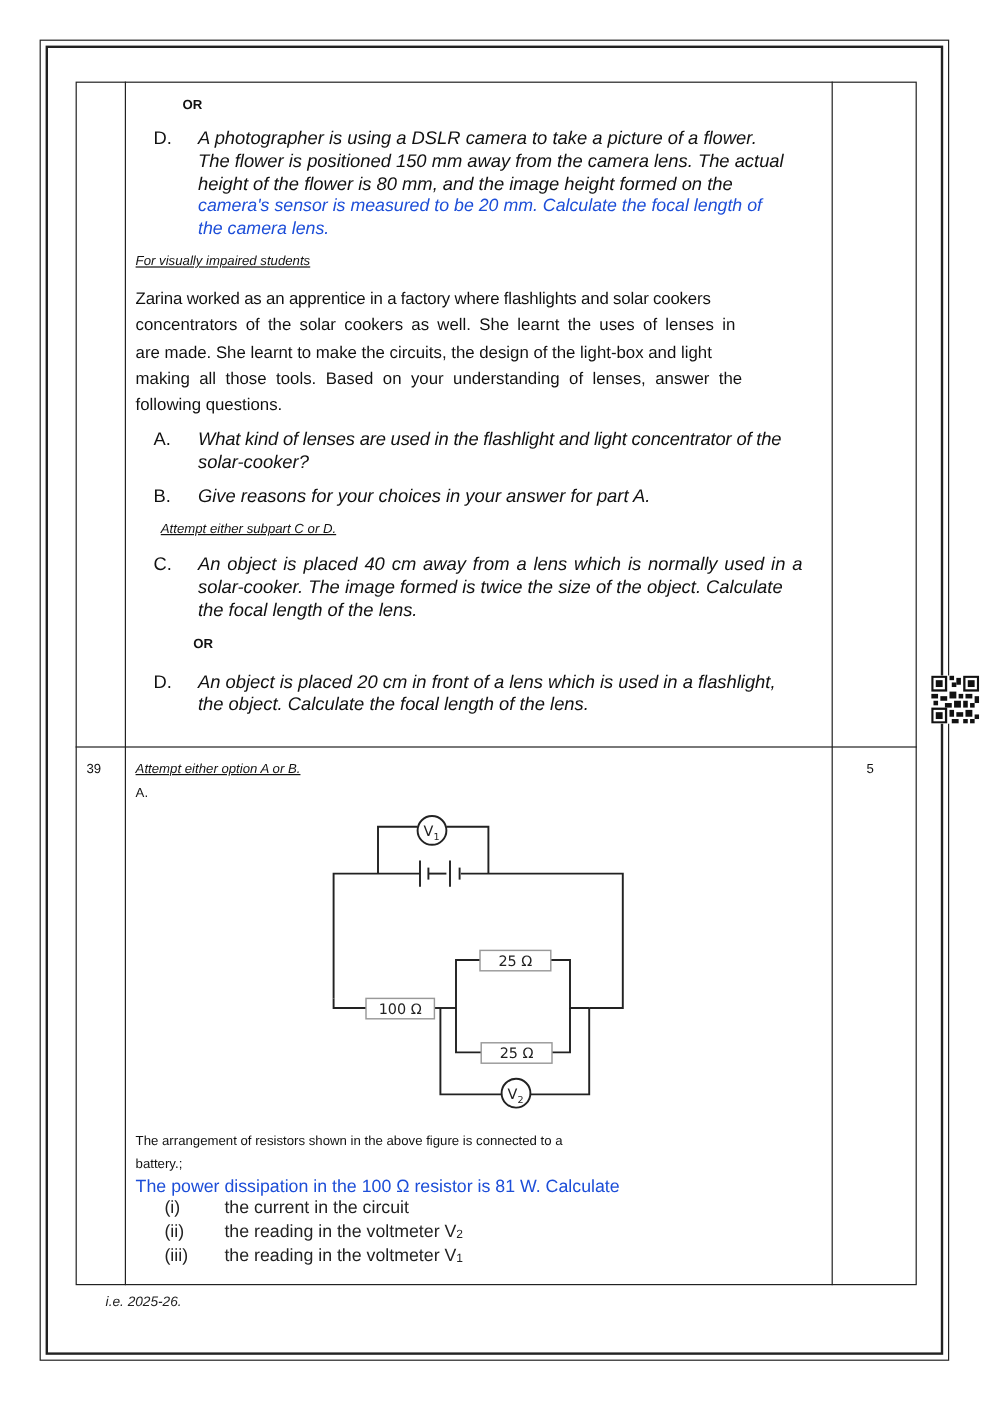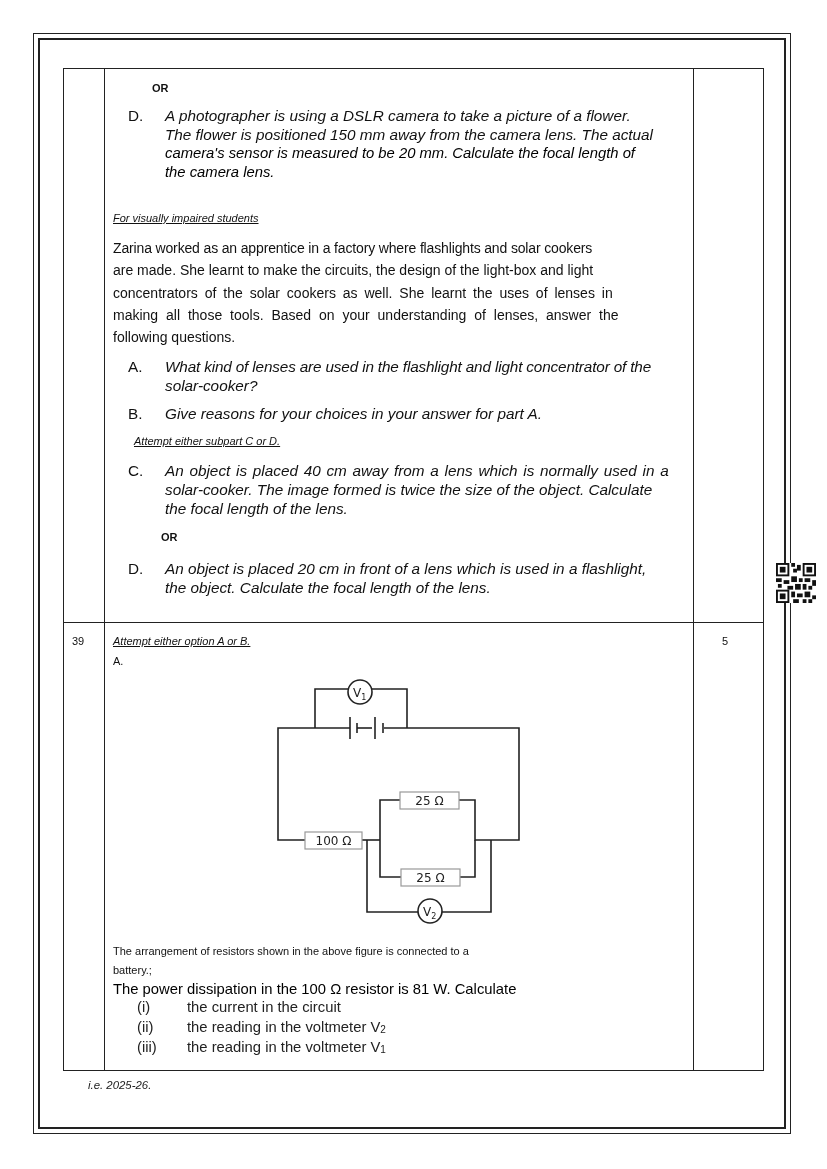--- a/index.html
+++ b/index.html
@@ -13,21 +13,21 @@
          border:1.5px solid #222; box-sizing:border-box; }
   .vline { position:absolute; top:68px; width:0; border-left:1.5px solid #222; }
   .hline { position:absolute; left:63px; width:701px; height:0; border-top:1.5px solid #222; }
   .txt { position:absolute; font-size:11px; line-height:20px; }
   .bold { font-weight:bold; }
   .ul { text-decoration:underline; font-style:italic; }
   .para { position:absolute; left:113px; width:574px; font-size:14px; line-height:22.3px; text-align:justify; }
   .item { position:absolute; left:128px; width:560px; font-size:15.3px; line-height:19px; }
   .item .lbl { position:absolute; left:0; top:0; }
   .item .body { margin-left:37px; display:block;font-style:italic; }
-  .light { color:#000000; font-size:14.8px; }
+  .light { color:#1d4ed8; font-size:14.8px; }
   .sub-row { position:absolute; font-size:14.8px; line-height:19px; color:#222; }
   .footnote { position:absolute; left:88px; top:1078px; width:650px; font-size:11.4px; line-height:14px;
               font-style:italic; color:#222; }
   .qr { position:absolute; left:776px; top:563px; width:40px; height:40px; background:#fff; }
   svg text { font-family:"DejaVu Sans", sans-serif; }
 </style>
 </head>
 <body>
 
 <div class="border-outer"></div>
@@ -37,30 +37,31 @@
 <div class="vline" style="left:104px;height:1003px"></div>
 <div class="vline" style="left:693px;height:1003px"></div>
 <div class="hline" style="top:622px"></div>
 
 <div class="txt bold" style="left:152px;top:78px">OR</div>
 
 <div class="item" style="top:106px;">
   <span class="lbl">D.</span>
   <span class="body">A photographer is using a DSLR camera to take a picture of a flower.</span>
   <span class="body">The flower is positioned 150 mm away from the camera lens. The actual</span>
+  <span class="body">height of the flower is 80 mm, and the image height formed on the</span>
   <span class="body light">camera's sensor is measured to be 20 mm. Calculate the focal length of</span>
   <span class="body light">the camera lens.</span>
 </div>
 
 <div class="txt ul" style="left:113px;top:208px">For visually impaired students</div>
 
 <div class="para" style="top:237px">
   <div style="letter-spacing:-0.15px">Zarina worked as an apprentice in a factory where flashlights and solar cookers</div>
+  <div style="word-spacing:3px">concentrators of the solar cookers as well. She learnt the uses of lenses in</div>
   <div>are made. She learnt to make the circuits, the design of the light-box and light</div>
-  <div style="word-spacing:3px">concentrators of the solar cookers as well. She learnt the uses of lenses in</div>
   <div style="word-spacing:4px">making all those tools. Based on your understanding of lenses, answer the</div>
   <div>following questions.</div>
 </div>
 
 <div class="item" style="top:357px;">
   <span class="lbl">A.</span>
   <span class="body" style="letter-spacing:-0.15px">What kind of lenses are used in the flashlight and light concentrator of the</span>
   <span class="body">solar-cooker?</span>
 </div>
 

